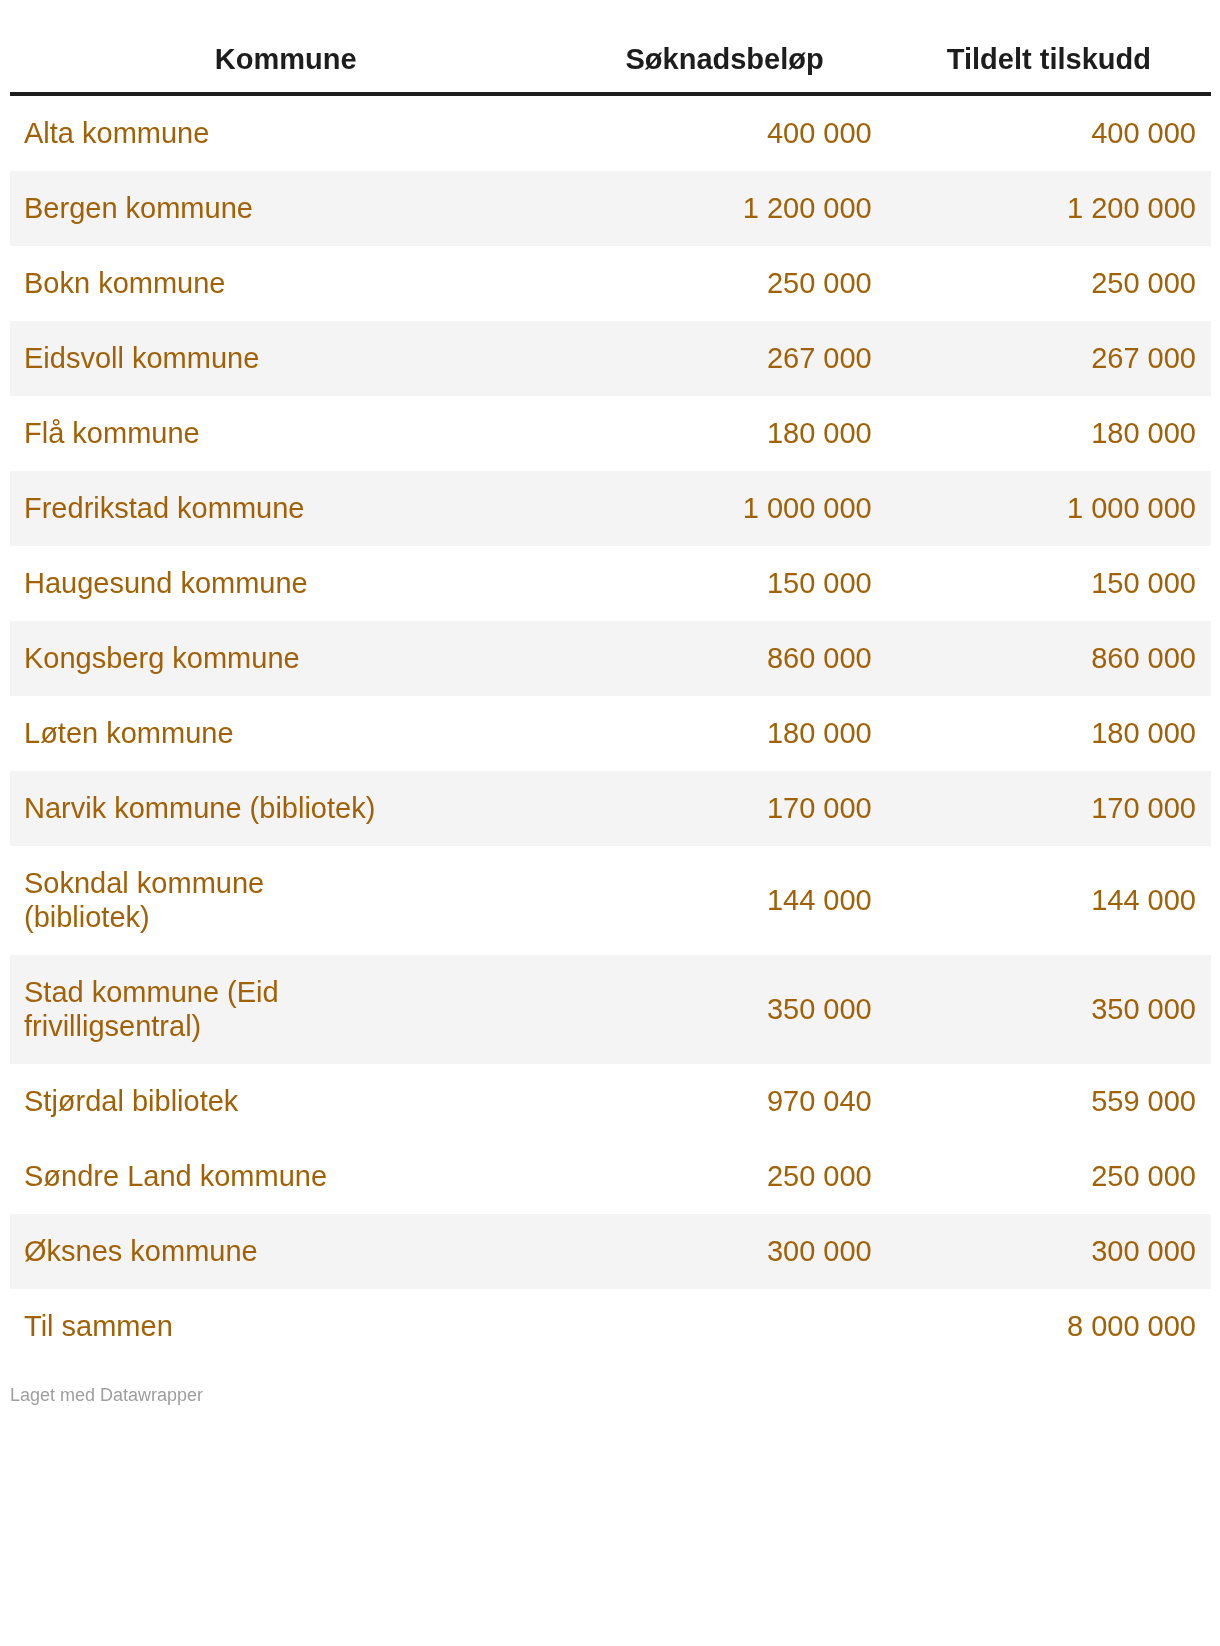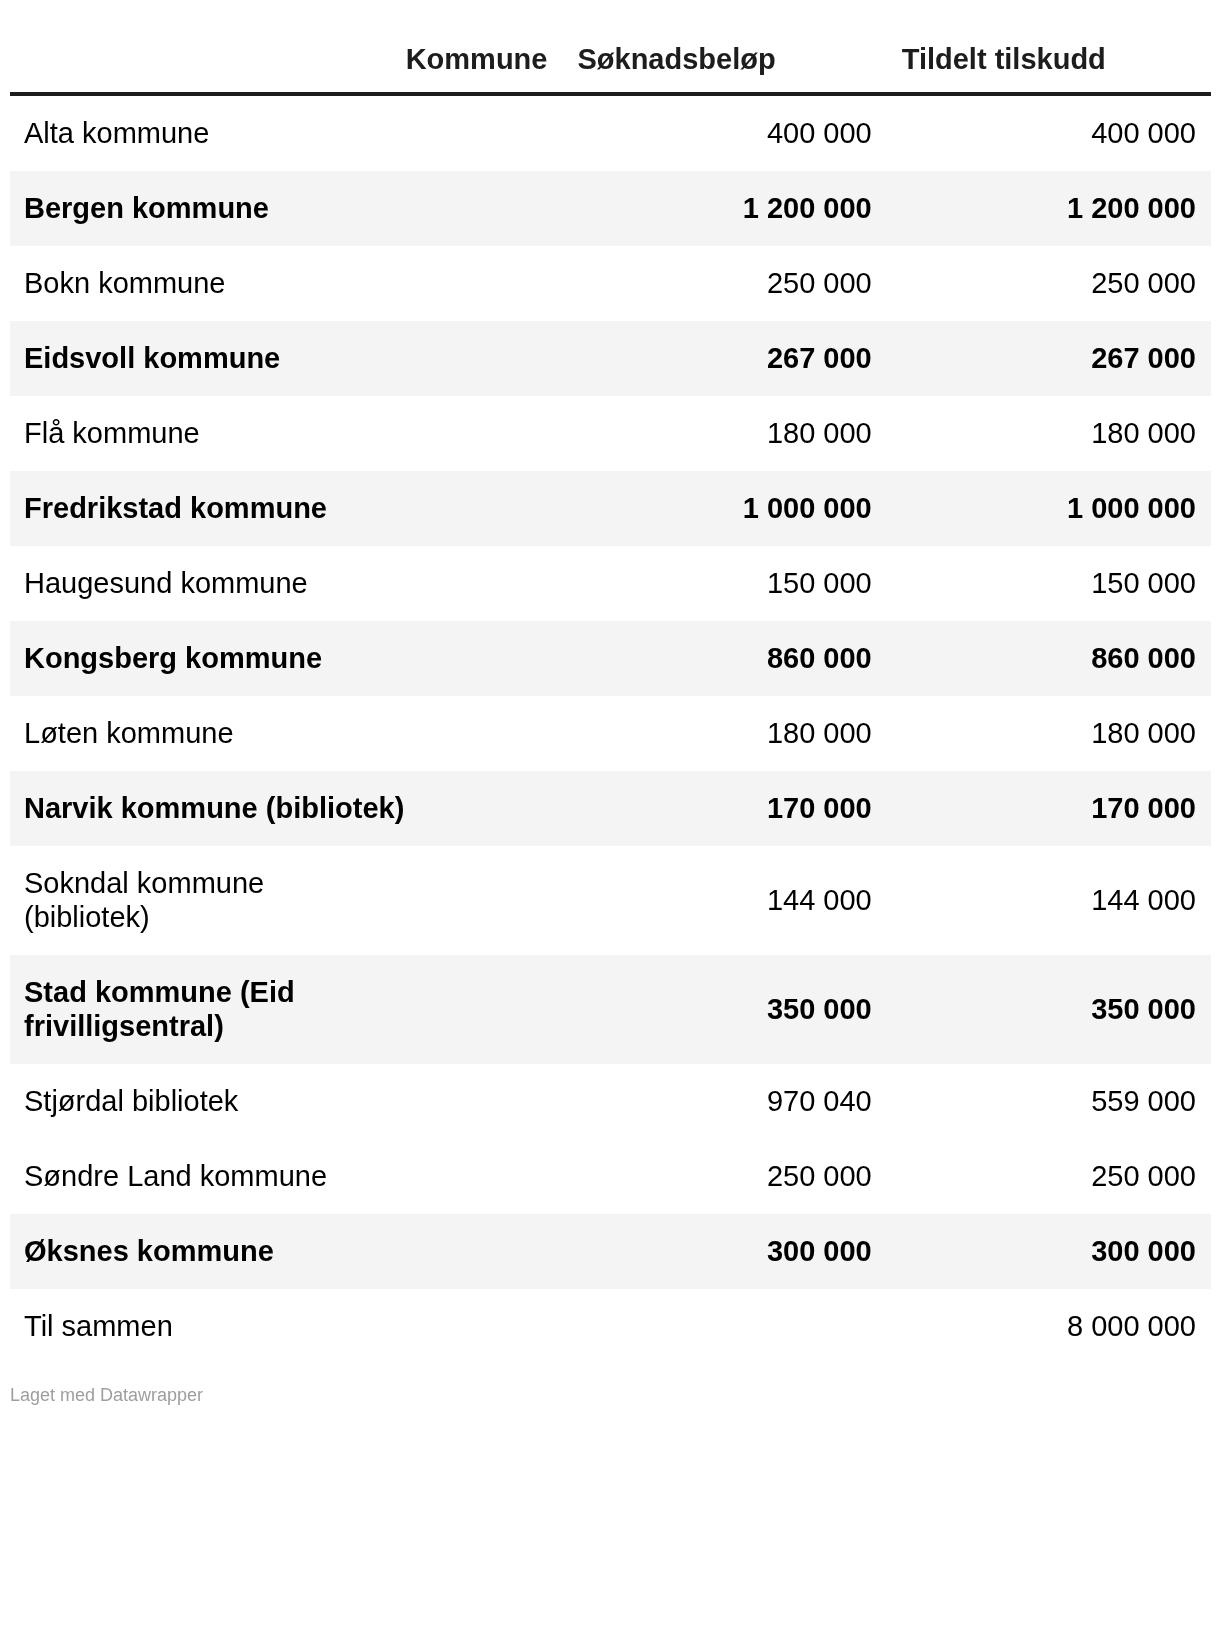--- a/index.html
+++ b/index.html
@@ -26,45 +26,44 @@
   col.c-kommune { width: 46%; }
   col.c-num     { width: 27%; }
 
   table.dw-table th {
     font-size: 29px;
     font-weight: 700;
     color: #1d1d1d;
     line-height: 34px;
     padding: 42px 15px 16px 15px;
     border-bottom: 4px solid #1d1d1d;
-    text-align: left;
+    text-align: center;
     white-space: nowrap;
   }
   table.dw-table th.col-kommune {
-    text-align: right;
+    text-align: center;
     padding-left: 14px;
   }
 
   table.dw-table td {
     font-size: 29px;
     line-height: 34px;
     padding: 20px 15px 21px 15px;
     vertical-align: middle;
     text-align: right;
     white-space: nowrap;
-    color: #000000;
+    color: #a16207;
   }
   table.dw-table td.cell-kommune {
     text-align: left;
     padding-left: 14px;
     white-space: pre-line;
   }
   table.dw-table tr.stripe td {
     background: #f4f4f4;
-    font-weight: bold;
   }
 
   .attribution {
     margin: 16px 0 0 10px;
     font-size: 18px;
     line-height: 30px;
     color: #9e9e9e;
     text-decoration: none;
     display: inline-block;
     cursor: pointer;

